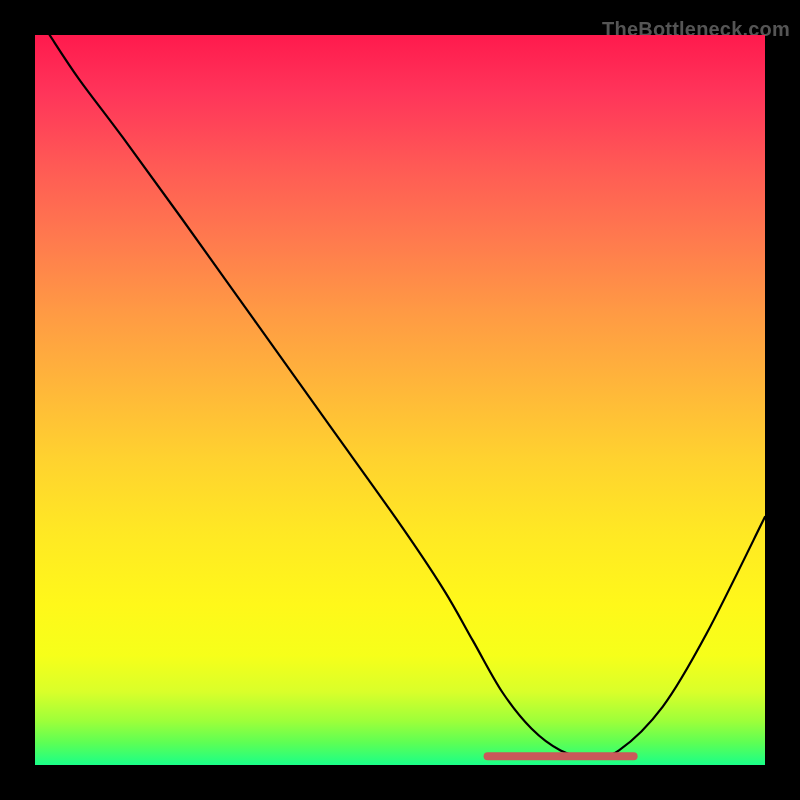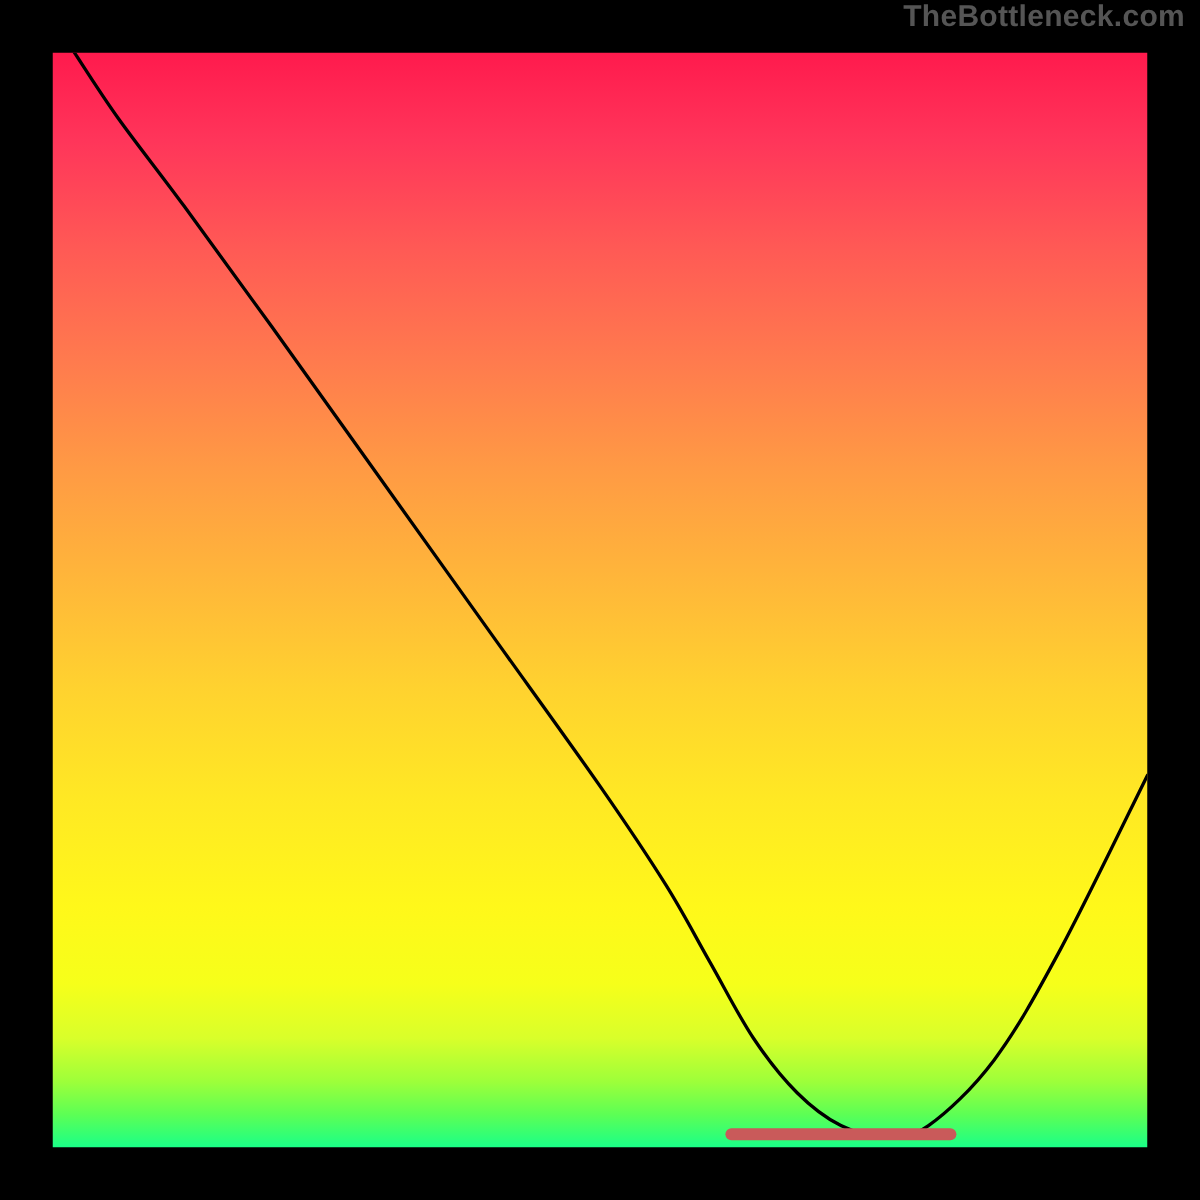--- a/index.html
+++ b/index.html
@@ -5,21 +5,21 @@
   * { margin: 0; padding: 0; box-sizing: border-box; }
   html, body { width: 800px; height: 800px; overflow: hidden; background: #000; }
   .frame {
     position: relative;
     width: 800px;
     height: 800px;
     background: #000;
   }
   .watermark {
     position: absolute;
-    top: 0;
+    top: 18px;
     right: 10px;
     font-family: Arial, Helvetica, sans-serif;
     font-size: 20px;
     font-weight: bold;
     color: #555;
     letter-spacing: 0.2px;
     margin-left: 22px;
   }
   .plot-area {
     position: absolute;

